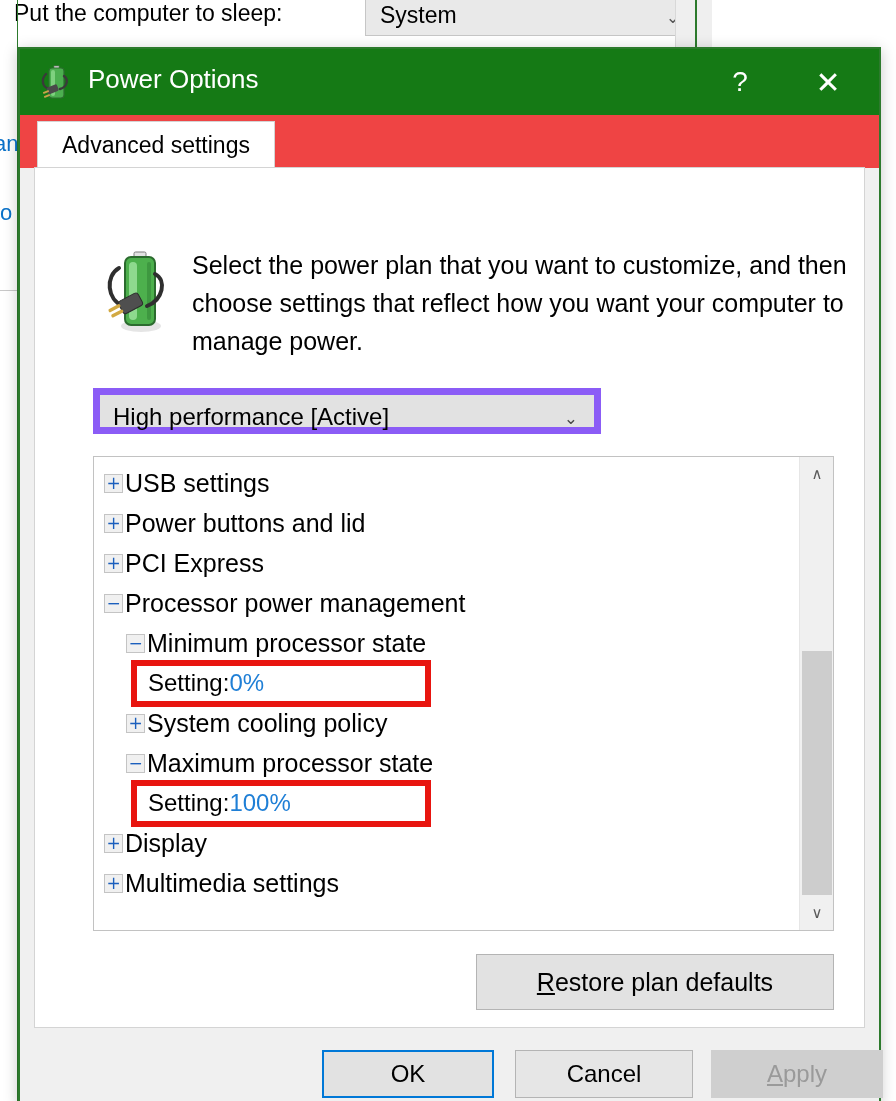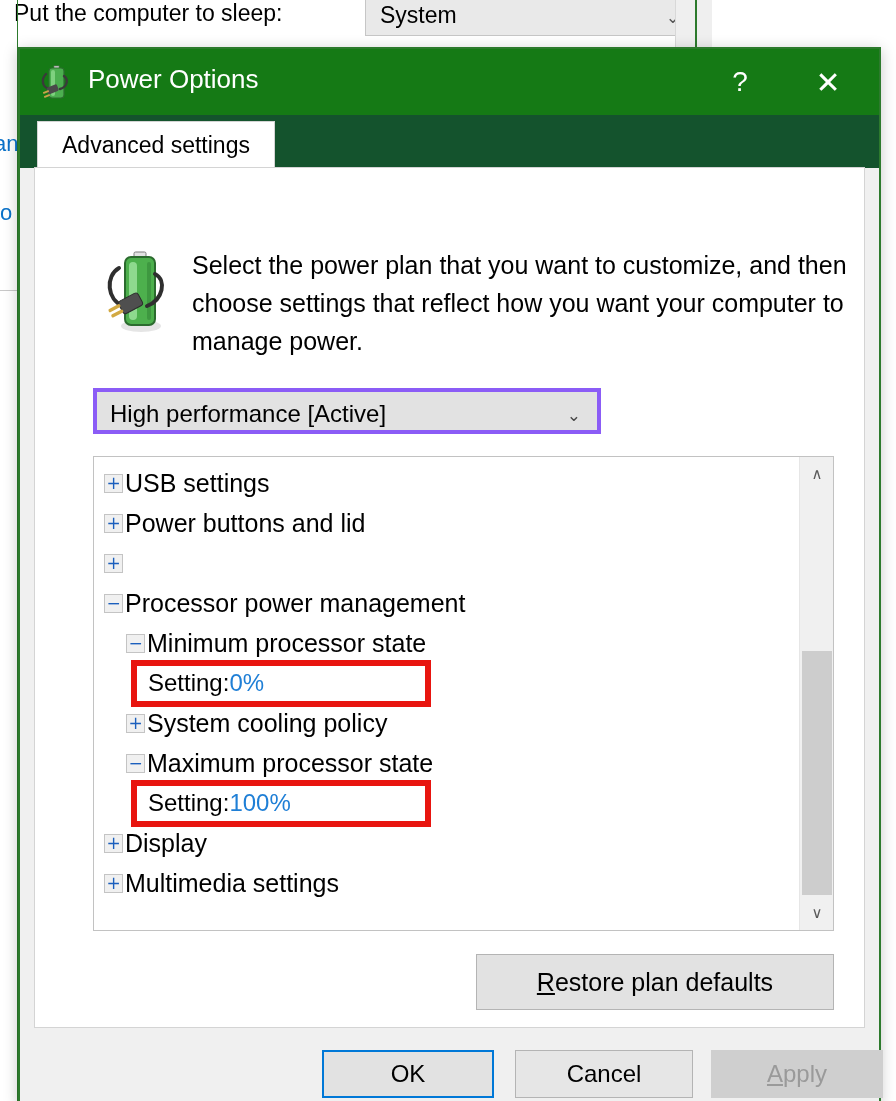--- a/index.html
+++ b/index.html
@@ -166,21 +166,21 @@
   .tb-help { right: 108px; }
   .tb-close { right: 20px; font-size: 30px; font-weight: 300; }
 
   
   .tabstrip {
     position: absolute;
     left: 0;
     top: 66px;
     right: 0;
     height: 53px;
-    background: #14532d;
+    background: #ef4444;
     text-decoration: underline;
   }
   .tab {
     position: absolute;
     left: 17px;
     top: 6px;
     height: 48px;
     padding: 0 24px;
     background: #ffffff;
     border: 1px solid #d4d4d4;
@@ -223,21 +223,21 @@
   }
 
   
   .plan-combo {
     position: absolute;
     left: 58px;
     top: 220px;
     width: 508px;
     height: 46px;
     background: #e2e2e2;
-    border: 4px solid #8b5cf6;
+    border: 7px solid #8b5cf6;
     box-sizing: border-box;
   }
   .plan-combo .val {
     position: absolute;
     left: 13px;
     top: 8px;
     font-size: 24px;
     color: #000;
     white-space: nowrap;
   }
@@ -467,20 +467,21 @@
             <div class="trow" style="left: 10px; top: 6px;">
               <span class="exp">+</span>
               <span class="tlabel">USB settings</span>
             </div>
             <div class="trow" style="left: 10px; top: 46px;">
               <span class="exp">+</span>
               <span class="tlabel">Power buttons and lid</span>
             </div>
             <div class="trow" style="left: 10px; top: 86px;">
               <span class="exp">+</span>
+              <span class="tlabel">PCI Express</span>
             </div>
             <div class="trow" style="left: 10px; top: 126px;">
               <span class="exp">−</span>
               <span class="tlabel">Processor power management</span>
             </div>
             <div class="trow" style="left: 32px; top: 166px;">
               <span class="exp">−</span>
               <span class="tlabel">Minimum processor state</span>
             </div>
             <div class="trow" style="left: 54px; top: 206px;">

